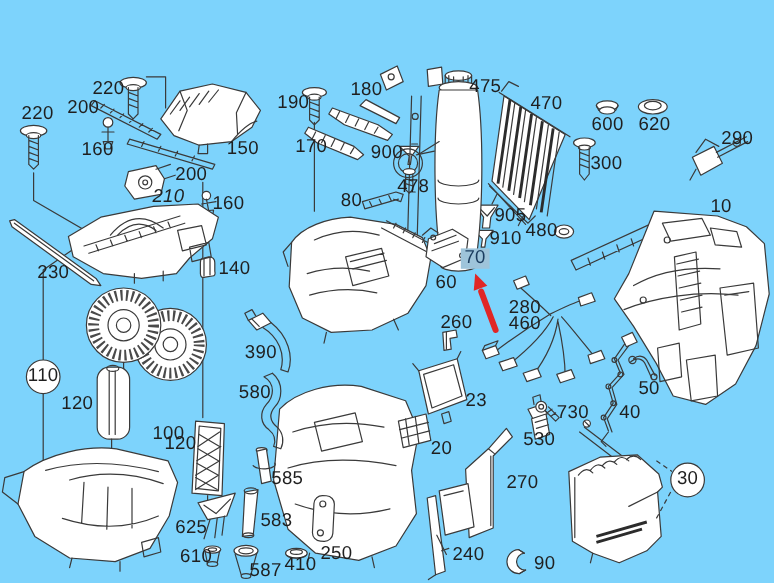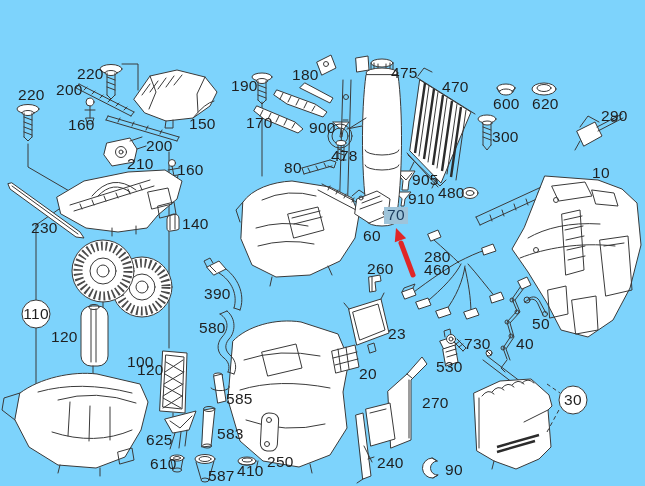--- a/index.html
+++ b/index.html
@@ -377,21 +377,21 @@
   </g>
 </svg>
 
 <div id="labels">
       <div class="plabel" style="left: 77px; top: 66px;">220</div>
       <div class="plabel" style="left: 56px; top: 82px;">200</div>
       <div class="plabel" style="left: 18px; top: 87px;">220</div>
       <div class="plabel" style="left: 68px; top: 117px;">160</div>
       <div class="plabel" style="left: 189px; top: 116px;">150</div>
       <div class="plabel" style="left: 146px; top: 138px;">200</div>
-      <div class="plabel" style="left: 127px; top: 156px;">210</div>
+      <div class="plabel" style="left: 127px; top: 156px; font-style: italic;">210</div>
       <div class="plabel" style="left: 177px; top: 162px;">160</div>
       <div class="plabel" style="left: 31px; top: 220px;">230</div>
       <div class="plabel" style="left: 182px; top: 216px;">140</div>
       <div class="plabel" style="left: 231px; top: 78px;">190</div>
       <div class="plabel" style="left: 292px; top: 67px;">180</div>
       <div class="plabel" style="left: 246px; top: 115px;">170</div>
       <div class="plabel" style="left: 309px; top: 120px;">900</div>
       <div class="plabel" style="left: 284px; top: 160px;">80</div>
       <div class="plabel" style="left: 391px; top: 65px;">475</div>
       <div class="plabel" style="left: 442px; top: 79px;">470</div>

